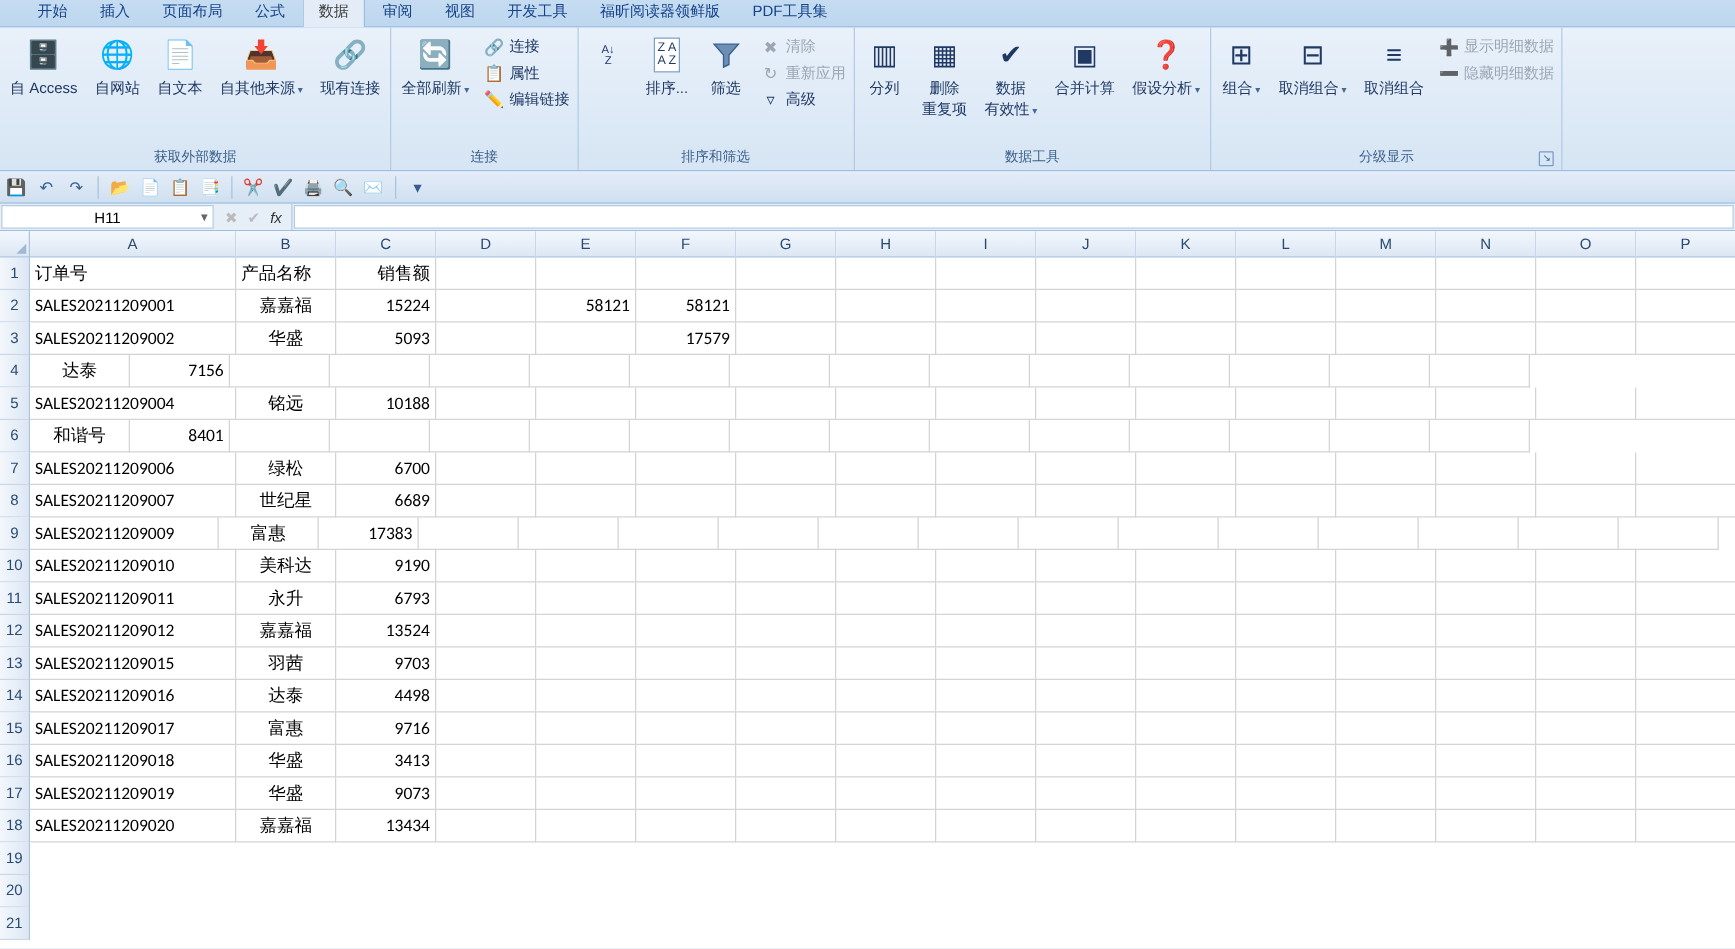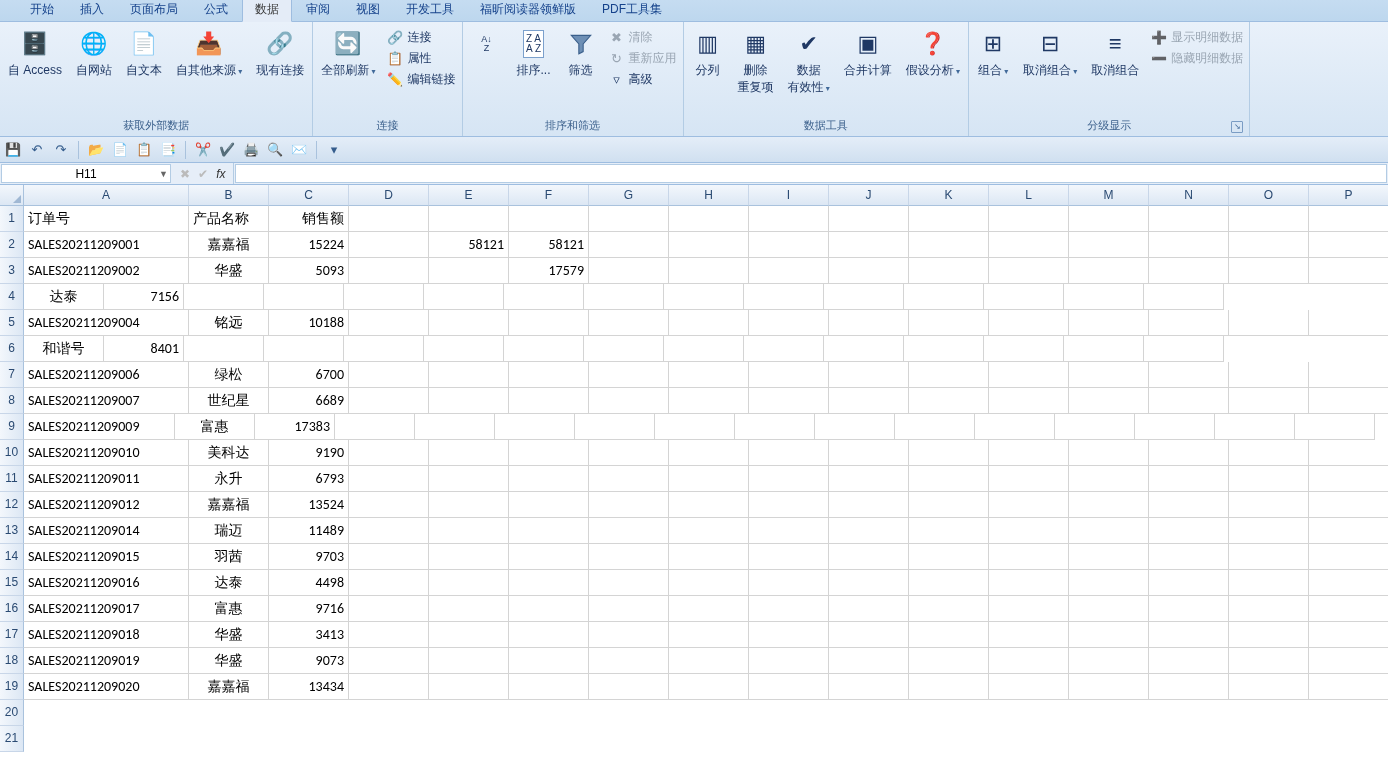--- a/index.html
+++ b/index.html
@@ -661,38 +661,20 @@
             <div class="cell" style="width: 80px;"></div>
             <div class="cell" style="width: 80px;"></div>
             <div class="cell" style="width: 80px;"></div>
             <div class="cell" style="width: 80px;"></div>
             <div class="cell" style="width: 80px;"></div>
             <div class="cell" style="width: 80px;"></div>
             <div class="cell" style="width: 80px;"></div>
             <div class="cell" style="width: 80px;"></div>
           </div>
           <div class="row">
-            <div class="cell" style="width: 165px;">SALES20211209014</div>
-            <div class="cell ac" style="width: 80px;">瑞迈</div>
-            <div class="cell ar" style="width: 80px;">11489</div>
-            <div class="cell" style="width: 80px;"></div>
-            <div class="cell ar" style="width: 80px;"></div>
-            <div class="cell ar" style="width: 80px;"></div>
-            <div class="cell" style="width: 80px;"></div>
-            <div class="cell" style="width: 80px;"></div>
-            <div class="cell" style="width: 80px;"></div>
-            <div class="cell" style="width: 80px;"></div>
-            <div class="cell" style="width: 80px;"></div>
-            <div class="cell" style="width: 80px;"></div>
-            <div class="cell" style="width: 80px;"></div>
-            <div class="cell" style="width: 80px;"></div>
-            <div class="cell" style="width: 80px;"></div>
-            <div class="cell" style="width: 80px;"></div>
-          </div>
-          <div class="row">
             <div class="cell" style="width: 165px;">SALES20211209015</div>
             <div class="cell ac" style="width: 80px;">羽茜</div>
             <div class="cell ar" style="width: 80px;">9703</div>
             <div class="cell" style="width: 80px;"></div>
             <div class="cell ar" style="width: 80px;"></div>
             <div class="cell ar" style="width: 80px;"></div>
             <div class="cell" style="width: 80px;"></div>
             <div class="cell" style="width: 80px;"></div>
             <div class="cell" style="width: 80px;"></div>
             <div class="cell" style="width: 80px;"></div>

